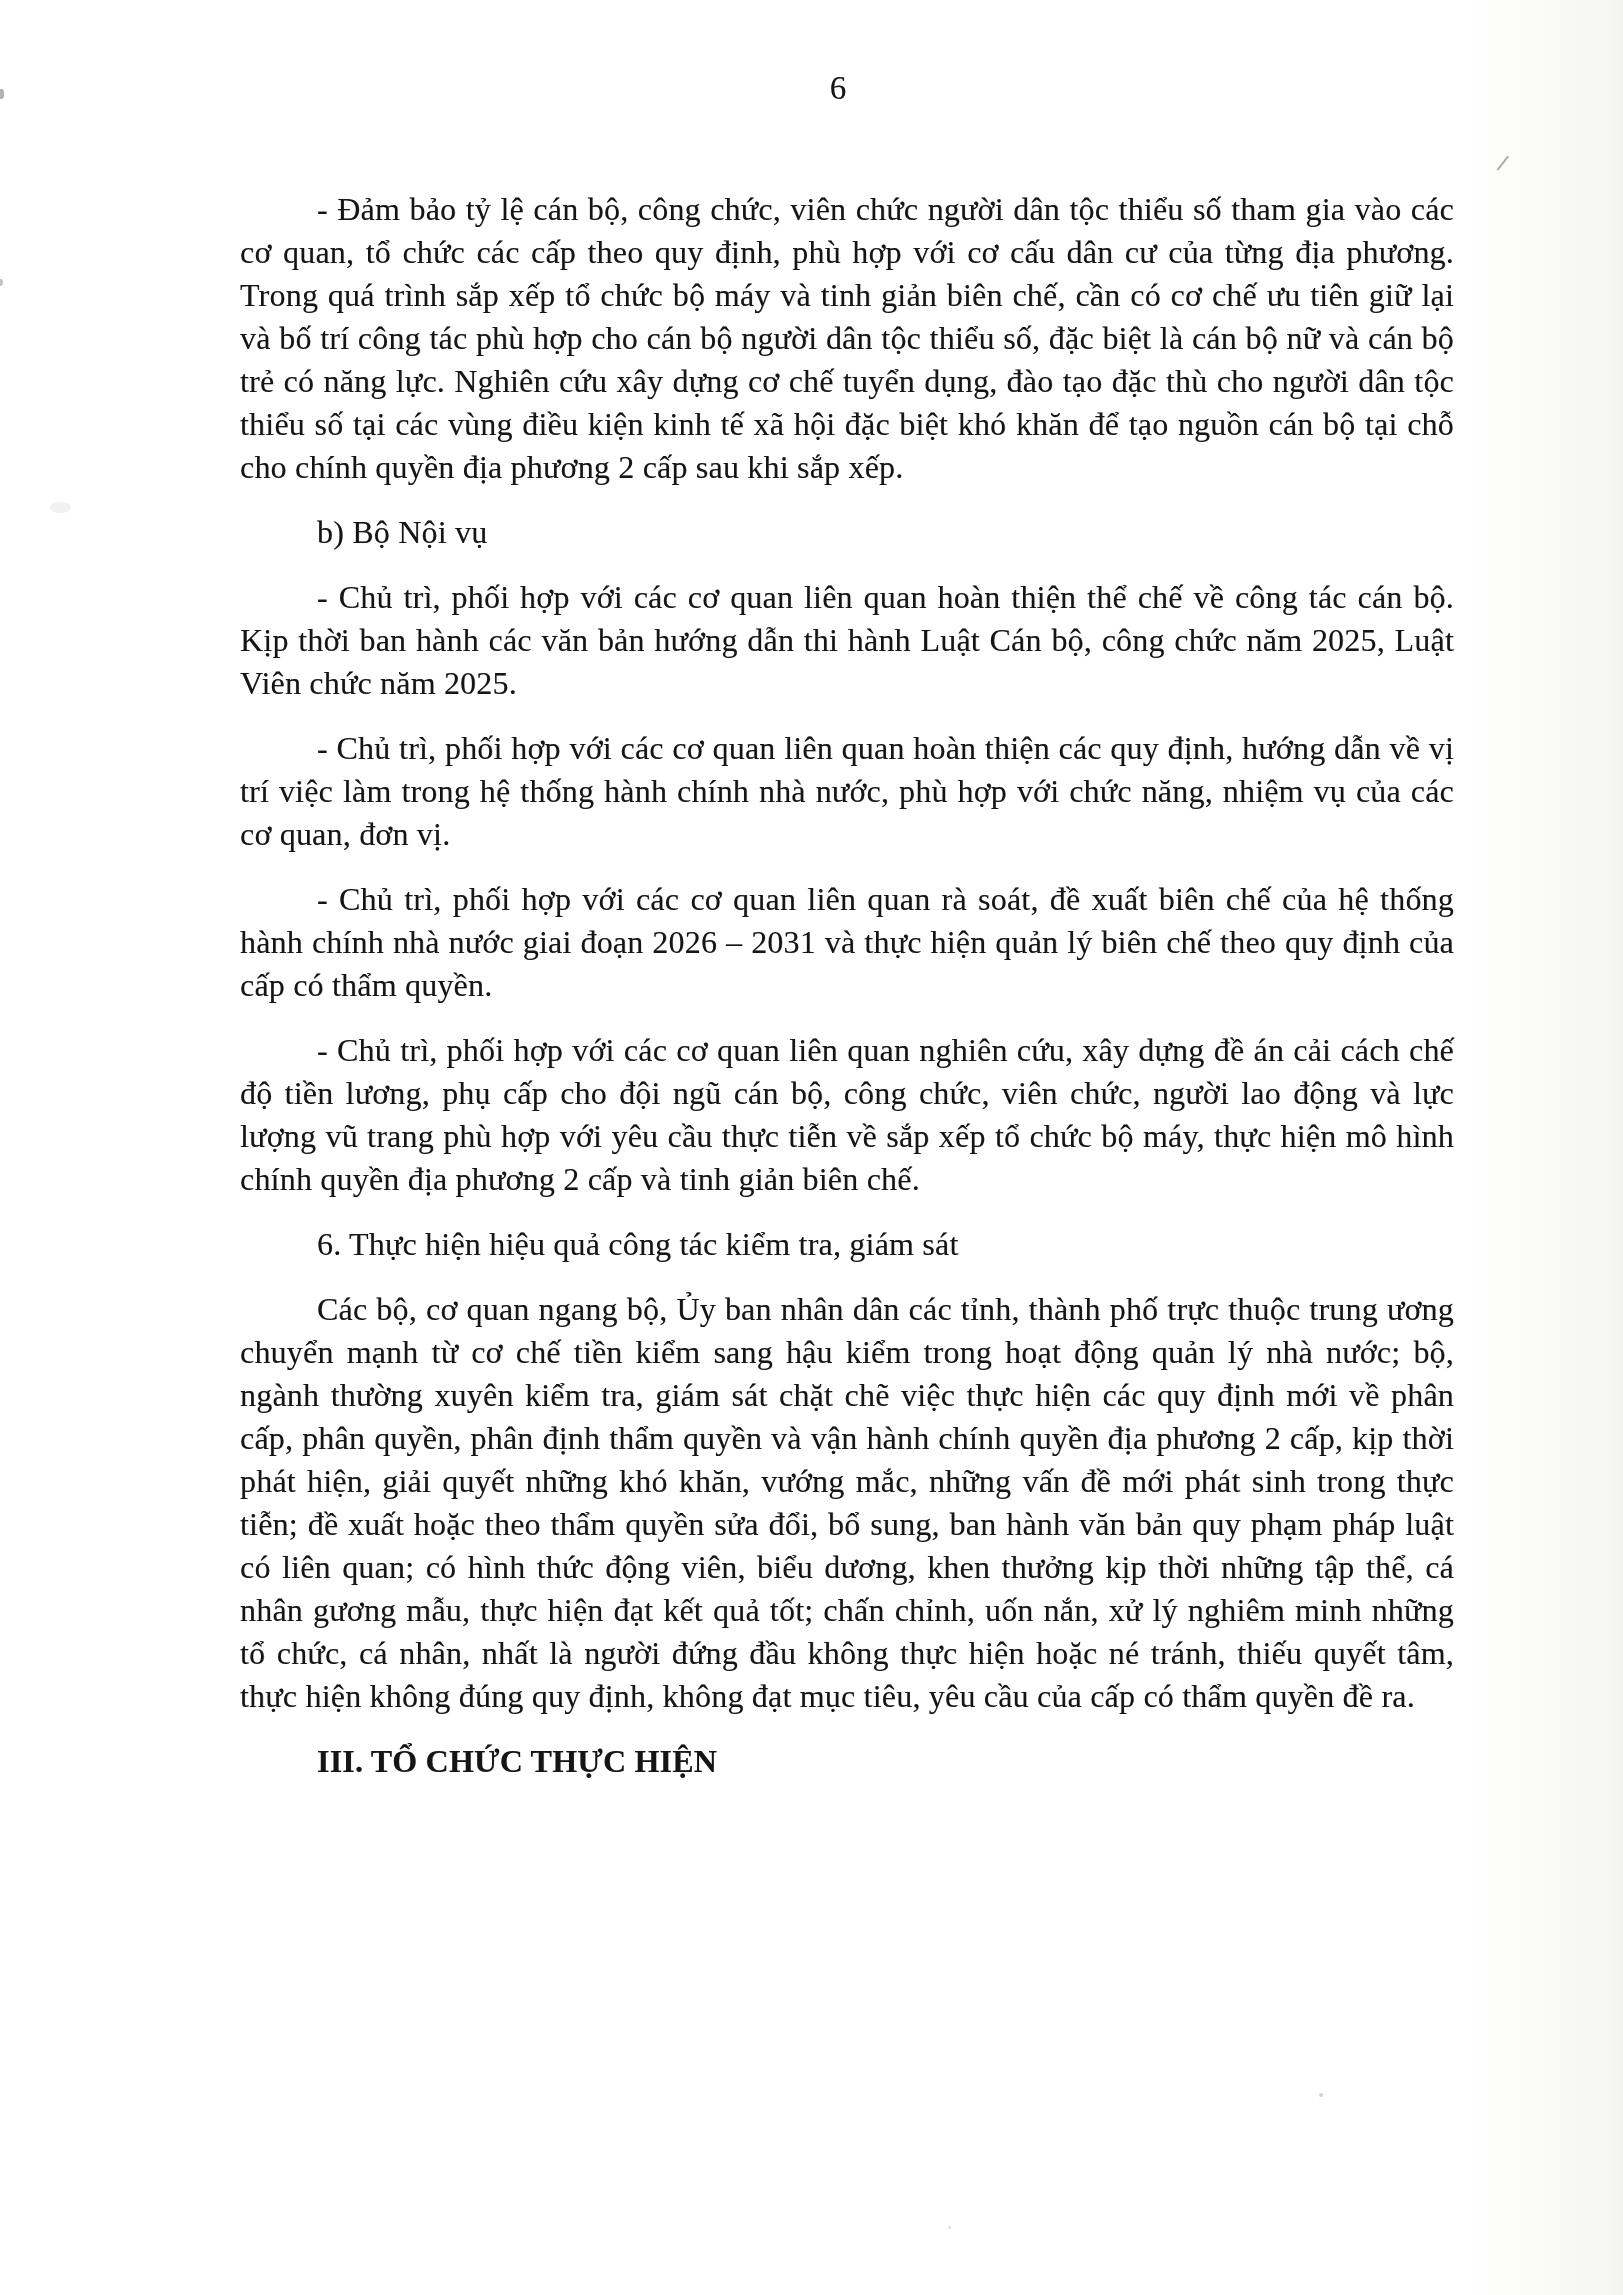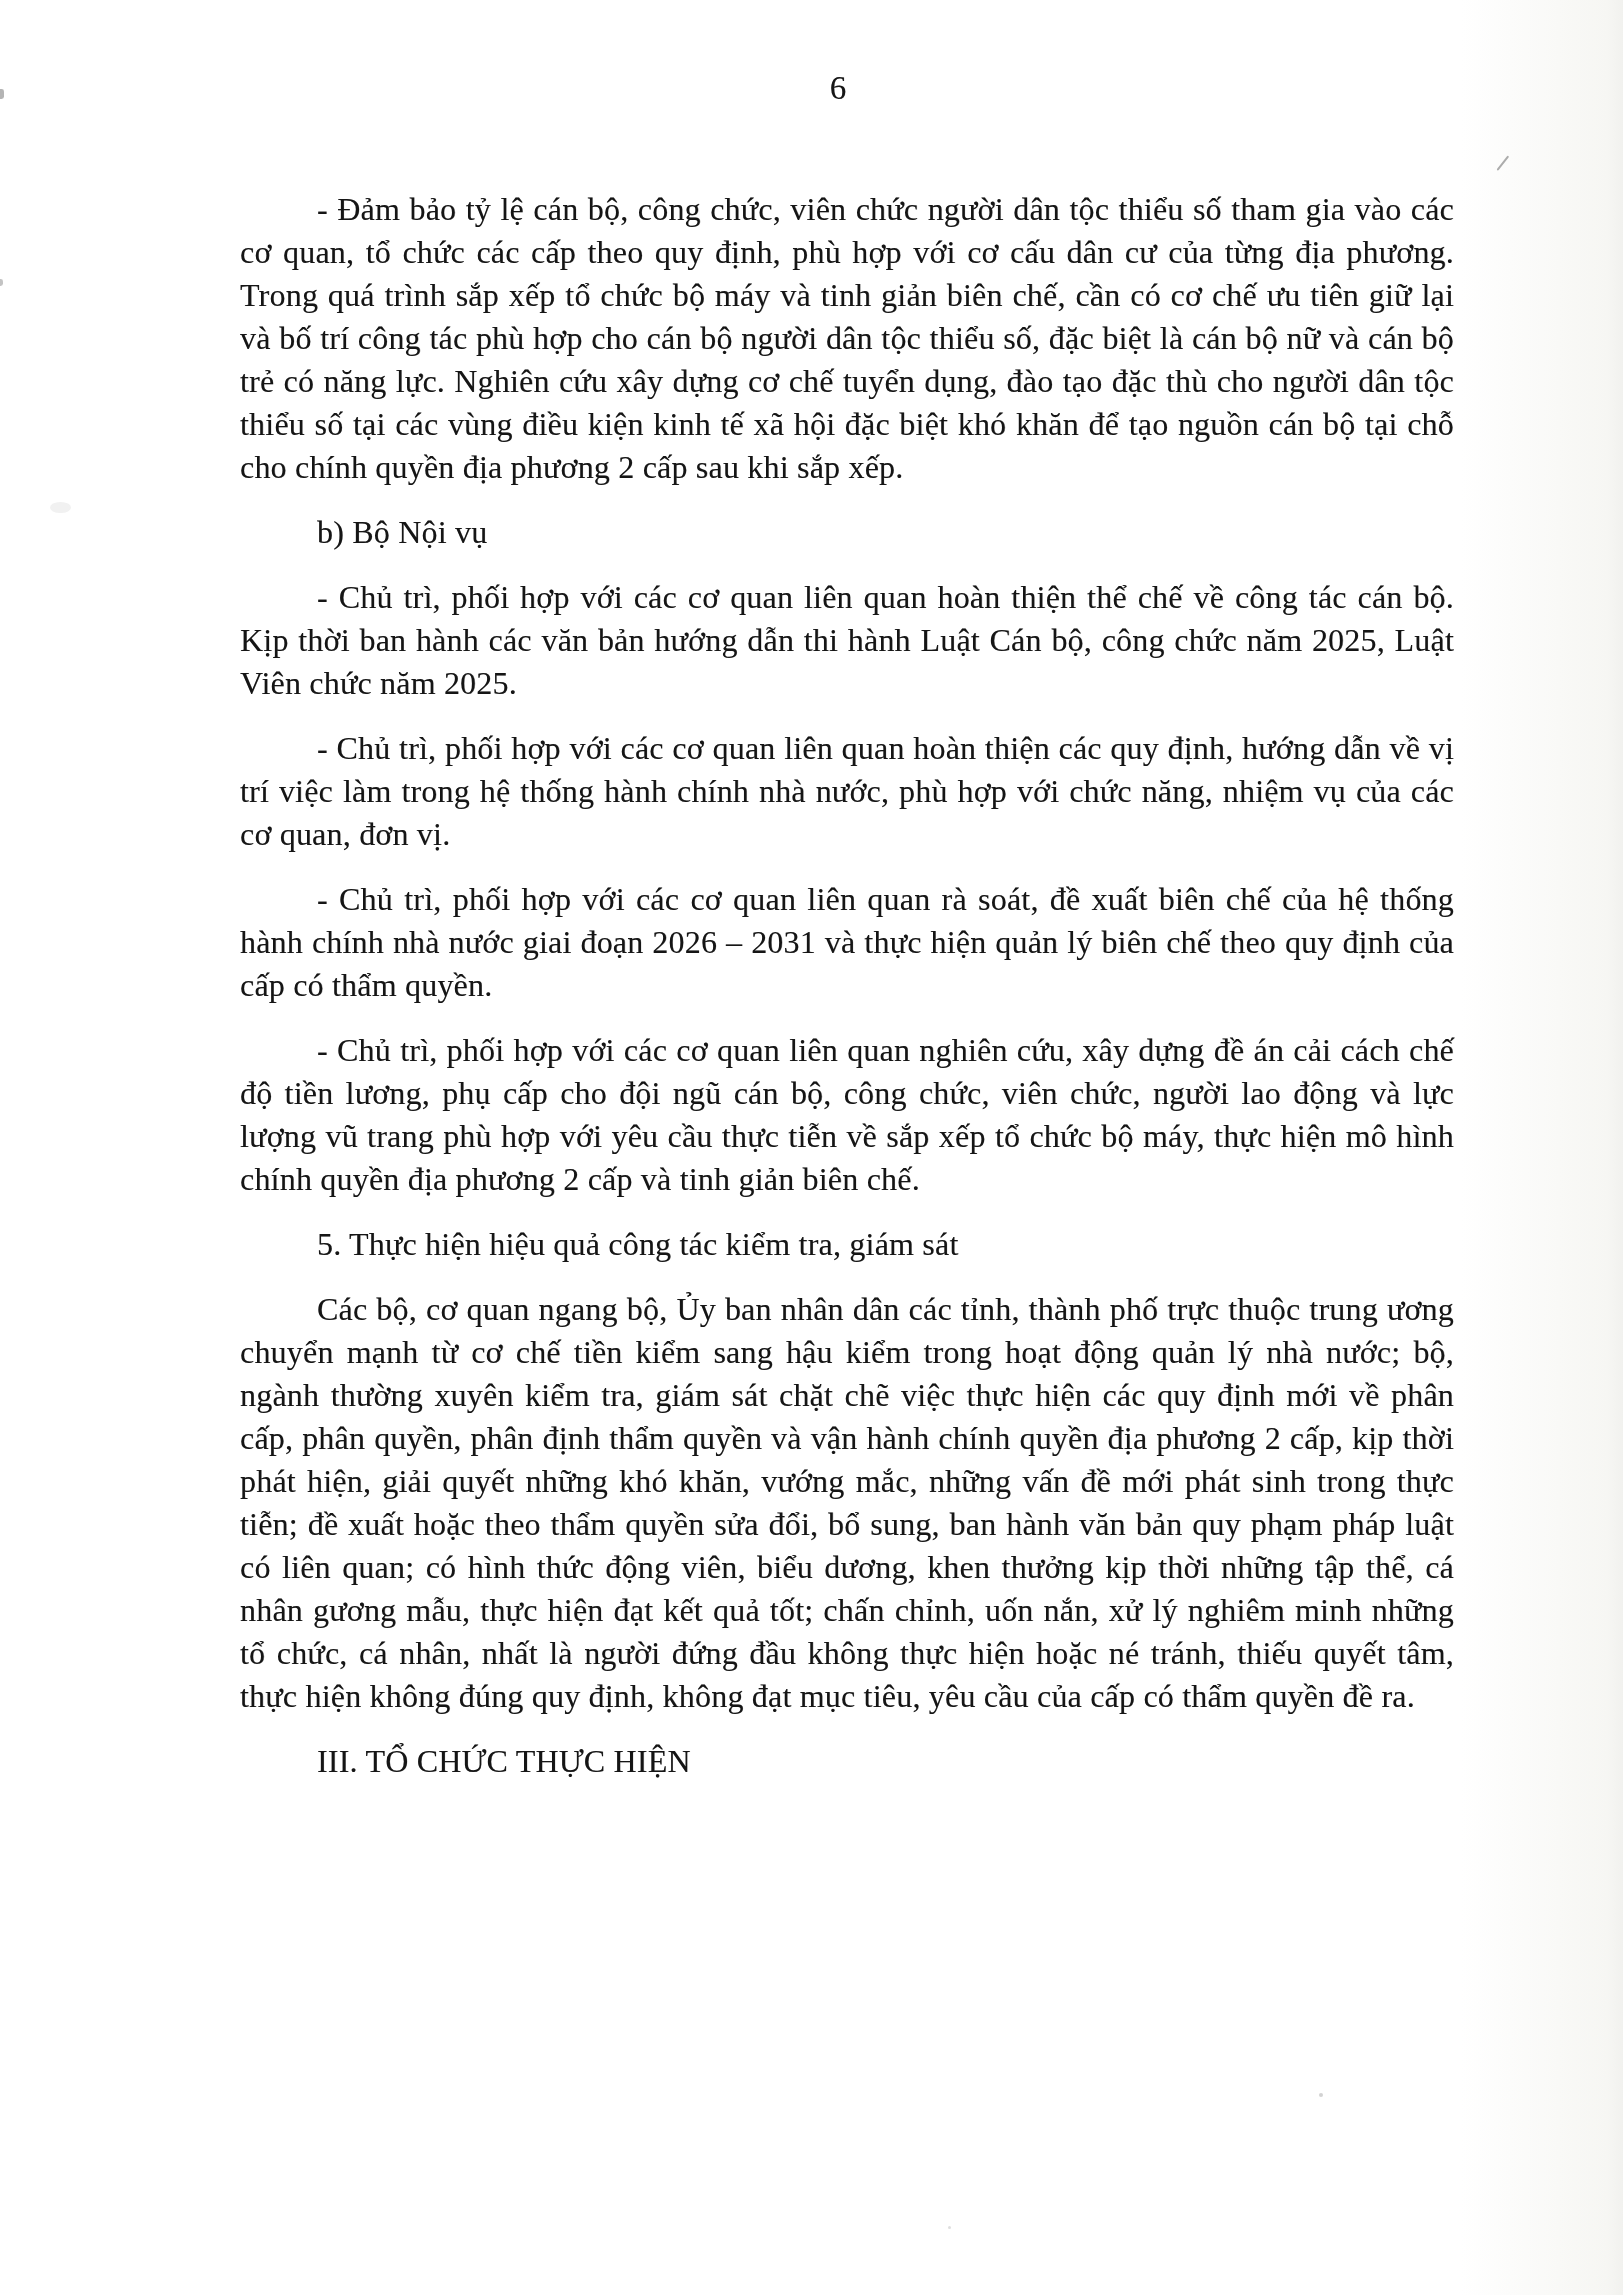--- a/index.html
+++ b/index.html
@@ -44,21 +44,21 @@
     margin: 0 0 22px 0;
     font-size: 32px;
     line-height: 43px;
     text-align: justify;
     text-align-last: left;
     text-indent: 77px;
     letter-spacing: 0.2px;
     text-shadow: 0.3px 0.3px 0.6px rgba(0,0,0,0.35);
   }
   .para-bold {
-    font-weight: normal;
+    font-weight: bold;
   }
   
   .artifact {
     position: absolute;
     pointer-events: none;
   }
   .a-slash {
     left: 1494px; top: 162px;
     width: 18px; height: 2.4px;
     background: rgba(105,105,105,0.55);
@@ -109,21 +109,21 @@
     <p class="para">b) Bộ Nội vụ</p>
 
     <p class="para">- Chủ trì, phối hợp với các cơ quan liên quan hoàn thiện thể chế về công tác cán bộ. Kịp thời ban hành các văn bản hướng dẫn thi hành Luật Cán bộ, công chức năm 2025, Luật Viên chức năm 2025.</p>
 
     <p class="para">- Chủ trì, phối hợp với các cơ quan liên quan hoàn thiện các quy định, hướng dẫn về vị trí việc làm trong hệ thống hành chính nhà nước, phù hợp với chức năng, nhiệm vụ của các cơ quan, đơn vị.</p>
 
     <p class="para">- Chủ trì, phối hợp với các cơ quan liên quan rà soát, đề xuất biên chế của hệ thống hành chính nhà nước giai đoạn 2026 – 2031 và thực hiện quản lý biên chế theo quy định của cấp có thẩm quyền.</p>
 
     <p class="para">- Chủ trì, phối hợp với các cơ quan liên quan nghiên cứu, xây dựng đề án cải cách chế độ tiền lương, phụ cấp cho đội ngũ cán bộ, công chức, viên chức, người lao động và lực lượng vũ trang phù hợp với yêu cầu thực tiễn về sắp xếp tổ chức bộ máy, thực hiện mô hình chính quyền địa phương 2 cấp và tinh giản biên chế.</p>
 
-    <p class="para">5. Thực hiện hiệu quả công tác kiểm tra, giám sát</p>
+    <p class="para">6. Thực hiện hiệu quả công tác kiểm tra, giám sát</p>
 
     <p class="para">Các bộ, cơ quan ngang bộ, Ủy ban nhân dân các tỉnh, thành phố trực thuộc trung ương chuyển mạnh từ cơ chế tiền kiểm sang hậu kiểm trong hoạt động quản lý nhà nước; bộ, ngành thường xuyên kiểm tra, giám sát chặt chẽ việc thực hiện các quy định mới về phân cấp, phân quyền, phân định thẩm quyền và vận hành chính quyền địa phương 2 cấp, kịp thời phát hiện, giải quyết những khó khăn, vướng mắc, những vấn đề mới phát sinh trong thực tiễn; đề xuất hoặc theo thẩm quyền sửa đổi, bổ sung, ban hành văn bản quy phạm pháp luật có liên quan; có hình thức động viên, biểu dương, khen thưởng kịp thời những tập thể, cá nhân gương mẫu, thực hiện đạt kết quả tốt; chấn chỉnh, uốn nắn, xử lý nghiêm minh những tổ chức, cá nhân, nhất là người đứng đầu không thực hiện hoặc né tránh, thiếu quyết tâm, thực hiện không đúng quy định, không đạt mục tiêu, yêu cầu của cấp có thẩm quyền đề ra.</p>
 
     <p class="para para-bold">III. TỔ CHỨC THỰC HIỆN</p>
 
   </div>
 
   <span class="artifact a-slash"></span>
   <span class="artifact a-nick1"></span>
   <span class="artifact a-nick2"></span>

